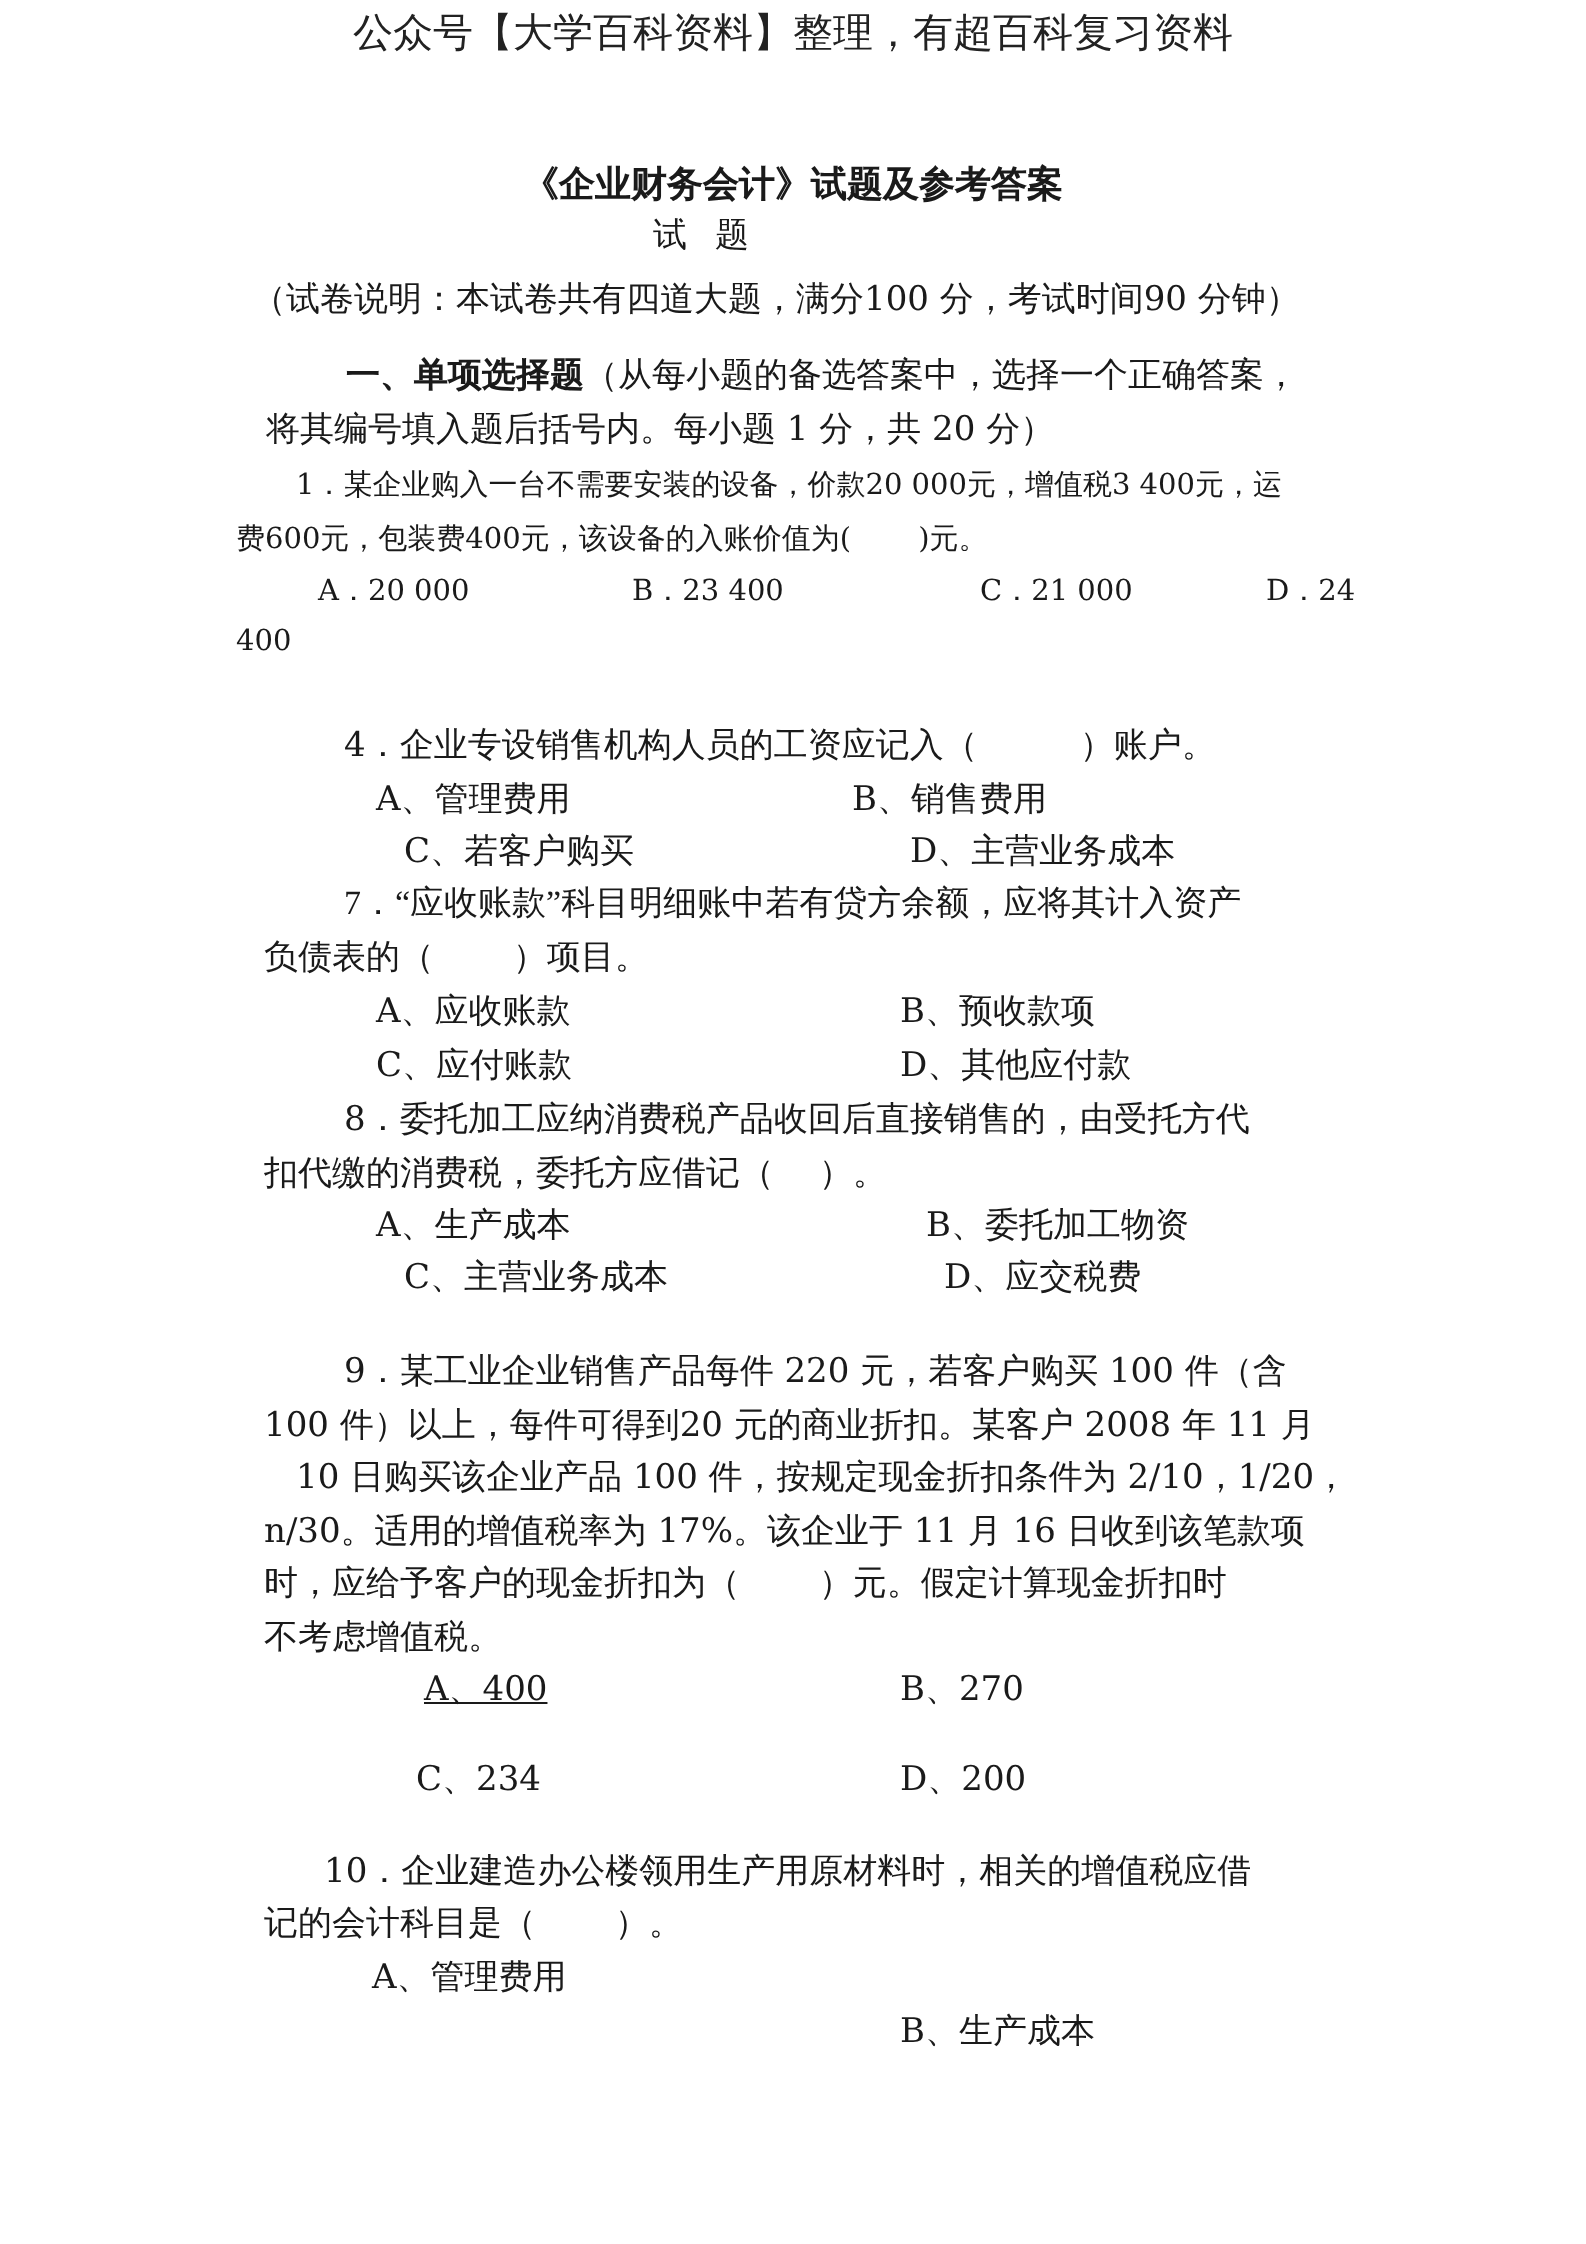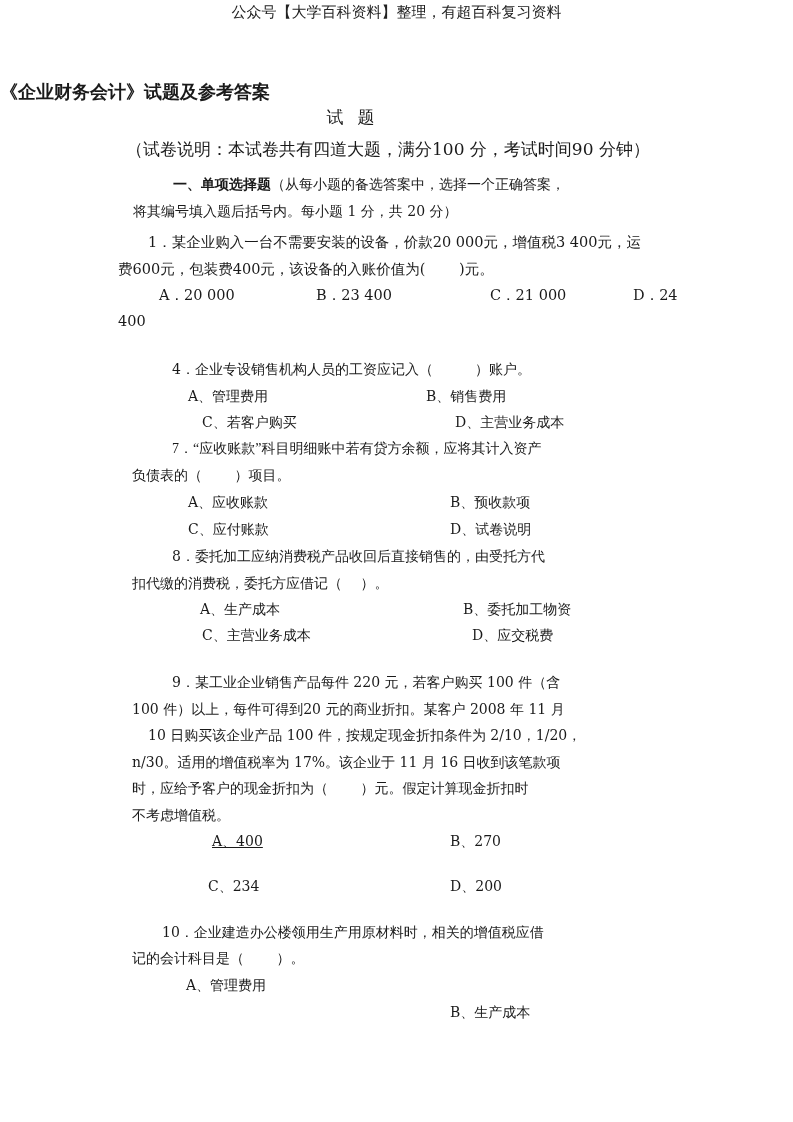--- a/index.html
+++ b/index.html
@@ -1,23 +1,23 @@
 <!DOCTYPE html>
 <html><head>
 <meta charset="utf-8">
 <style>
   html, body { margin: 0; padding: 0; background: #ffffff; }
   body { width: 793px; height: 1122px; position: relative; overflow: hidden;
          font-family: "DejaVu Serif", "Liberation Serif", serif; color: #1a1a1a; }
   .abs { position: absolute; white-space: nowrap; }
-  .header { left: 0; width: 793px; top: 3px; text-align: center; font-size: 15px; color: #222; }
-  .title { left: 0; width: 793px; top: 80px; text-align: left; font-size: 18px; font-weight: bold; }
+  .header { left: 0; width: 793px; top: 3px; text-align: center; font-size: 20px; color: #222; }
+  .title { left: 0; width: 793px; top: 80px; text-align: center; font-size: 18px; font-weight: bold; }
   .subtitle { left: 0; width: 701px; top: 106px; text-align: center; font-size: 17px; letter-spacing: 14px; padding-left: 14px; box-sizing: border-box; }
   .note { left: 126px; top: 138px; font-size: 17px; }
-  .line { font-size: 14px; }
+  .line { font-size: 17px; }
   .small { font-size: 14.5px; }
   .bold { font-weight: bold; }
 </style>
 </head>
 <body>
 
 <div class="abs header">公众号【大学百科资料】整理，有超百科复习资料</div>
 
 <div class="abs title">《企业财务会计》试题及参考答案</div>
 <div class="abs subtitle">试题</div>
@@ -45,27 +45,27 @@
   <div class="abs line" style="left:202px; top:414px;">C、若客户购买</div>
   <div class="abs line" style="left:455px; top:414px;">D、主营业务成本</div>
 </div>
 
 <div>
   <div class="abs line" style="left:172px; top:440px;font-family:Liberation Serif, serif;">7．“应收账款”科目明细账中若有贷方余额，应将其计入资产</div>
   <div class="abs line" style="left:132px; top:467px;">负债表的（　　 ）项目。</div>
   <div class="abs line" style="left:188px; top:494px;">A、应收账款</div>
   <div class="abs line" style="left:450px; top:494px;">B、预收款项</div>
   <div class="abs line" style="left:188px; top:521px;">C、应付账款</div>
-  <div class="abs line" style="left:450px; top:521px;">D、试卷说明</div>
+  <div class="abs line" style="left:450px; top:521px;">D、其他应付款</div>
 </div>
 
 <div>
   <div class="abs line" style="left:172px; top:548px;">8．委托加工应纳消费税产品收回后直接销售的，由受托方代</div>
   <div class="abs line" style="left:132px; top:575px;">扣代缴的消费税，委托方应借记（　 ）。</div>
-  <div class="abs line" style="left:188px; top:601px;margin-left:12px;">A、生产成本</div>
+  <div class="abs line" style="left:188px; top:601px;">A、生产成本</div>
   <div class="abs line" style="left:463px; top:601px;">B、委托加工物资</div>
   <div class="abs line" style="left:202px; top:627px;">C、主营业务成本</div>
   <div class="abs line" style="left:472px; top:627px;">D、应交税费</div>
 </div>
 
 <div>
   <div class="abs line" style="left:172px; top:674px;">9．某工业企业销售产品每件 220 元，若客户购买 100 件（含</div>
   <div class="abs line" style="left:132px; top:701px;">100 件）以上，每件可得到20 元的商业折扣。某客户 2008 年 11 月</div>
   <div class="abs line" style="left:132px; top:727px;margin-left:16px;">10 日购买该企业产品 100 件，按规定现金折扣条件为 2/10，1/20，</div>
   <div class="abs line" style="left:132px; top:754px;">n/30。适用的增值税率为 17%。该企业于 11 月 16 日收到该笔款项</div>

